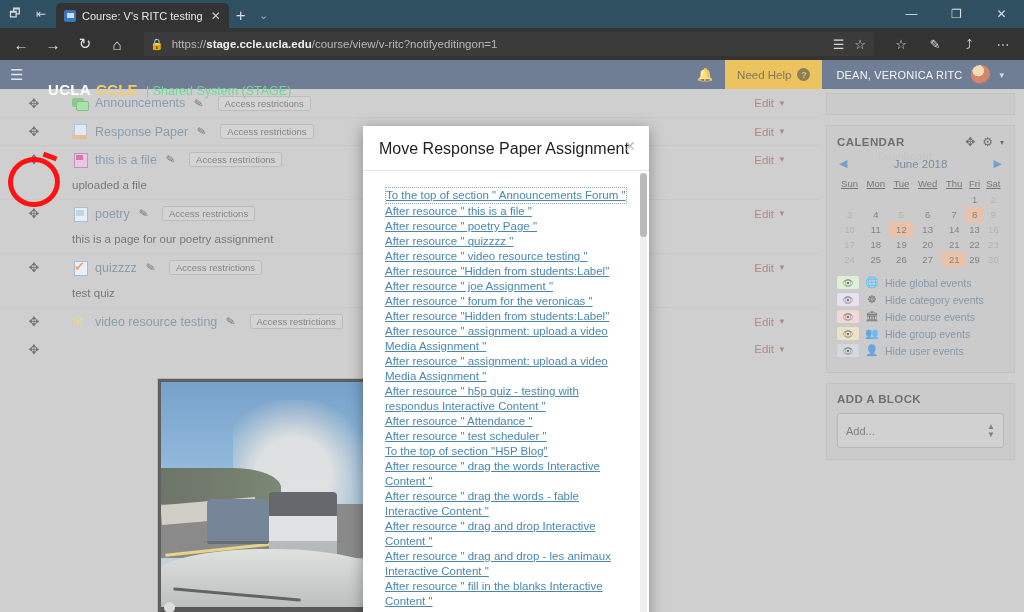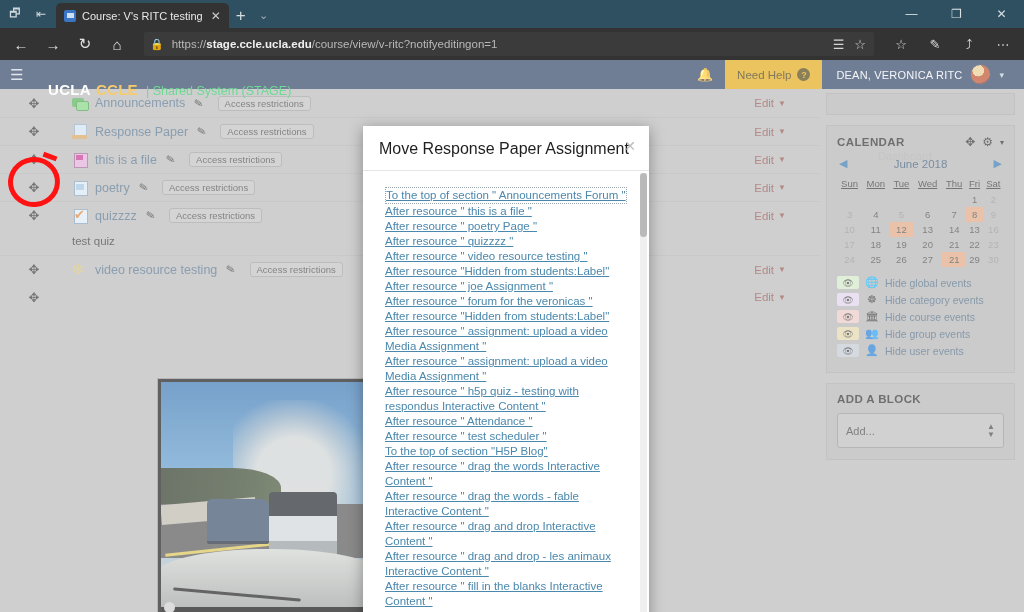--- a/index.html
+++ b/index.html
@@ -307,32 +307,34 @@
           <span class="drag">✥</span>
           <span class="ic ic-file act-icon"></span>
           <span class="act-name">this is a file</span>
           <span class="pencil">✎</span>
           <span class="restr">Access restrictions</span>
           <span class="edit-link">
               <span>Edit</span>
               <span class="c">▼</span>
             </span>
         </div>
+        <div class="act-desc">uploaded a file</div>
 
         <div class="act-row sep">
           <span class="drag">✥</span>
           <span class="ic ic-page act-icon"></span>
           <span class="act-name">poetry</span>
           <span class="pencil">✎</span>
           <span class="restr">Access restrictions</span>
           <span class="edit-link">
               <span>Edit</span>
               <span class="c">▼</span>
             </span>
         </div>
+        <div class="act-desc">this is a page for our poetry assignment</div>
 
         <div class="act-row sep">
           <span class="drag">✥</span>
           <span class="ic ic-quiz act-icon"></span>
           <span class="act-name">quizzzz</span>
           <span class="pencil">✎</span>
           <span class="restr">Access restrictions</span>
           <span class="edit-link">
               <span>Edit</span>
               <span class="c">▼</span>

